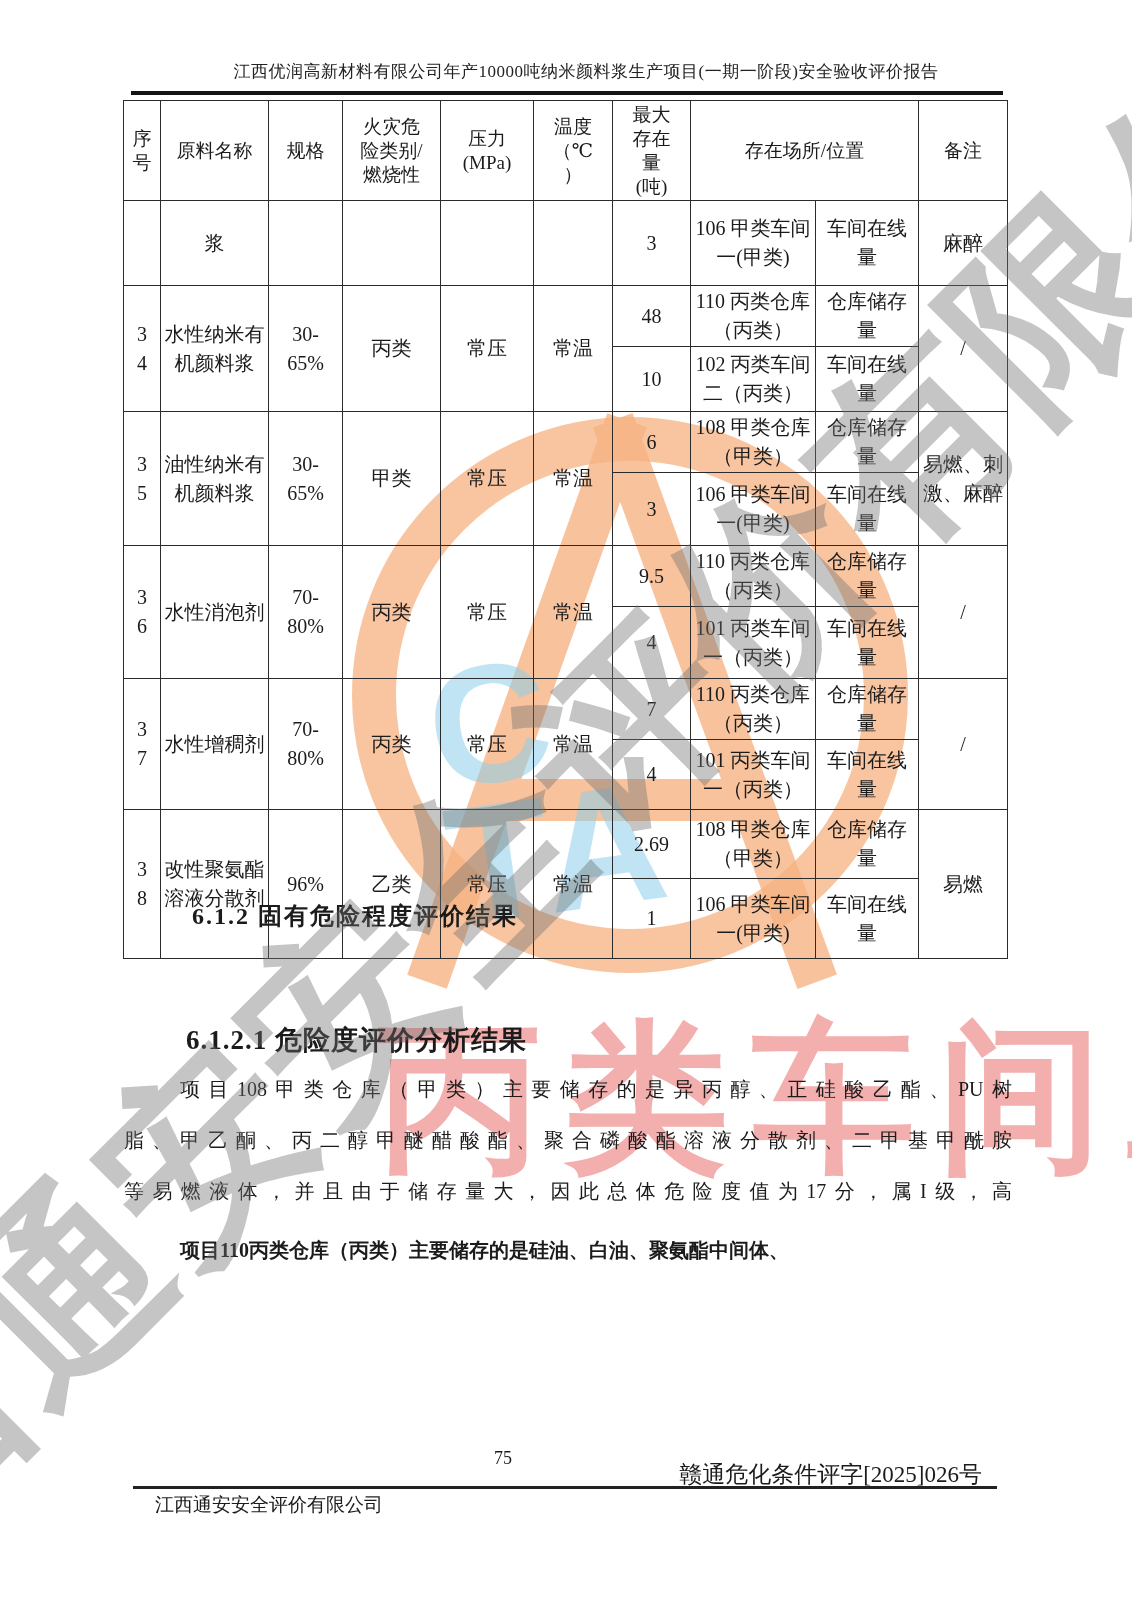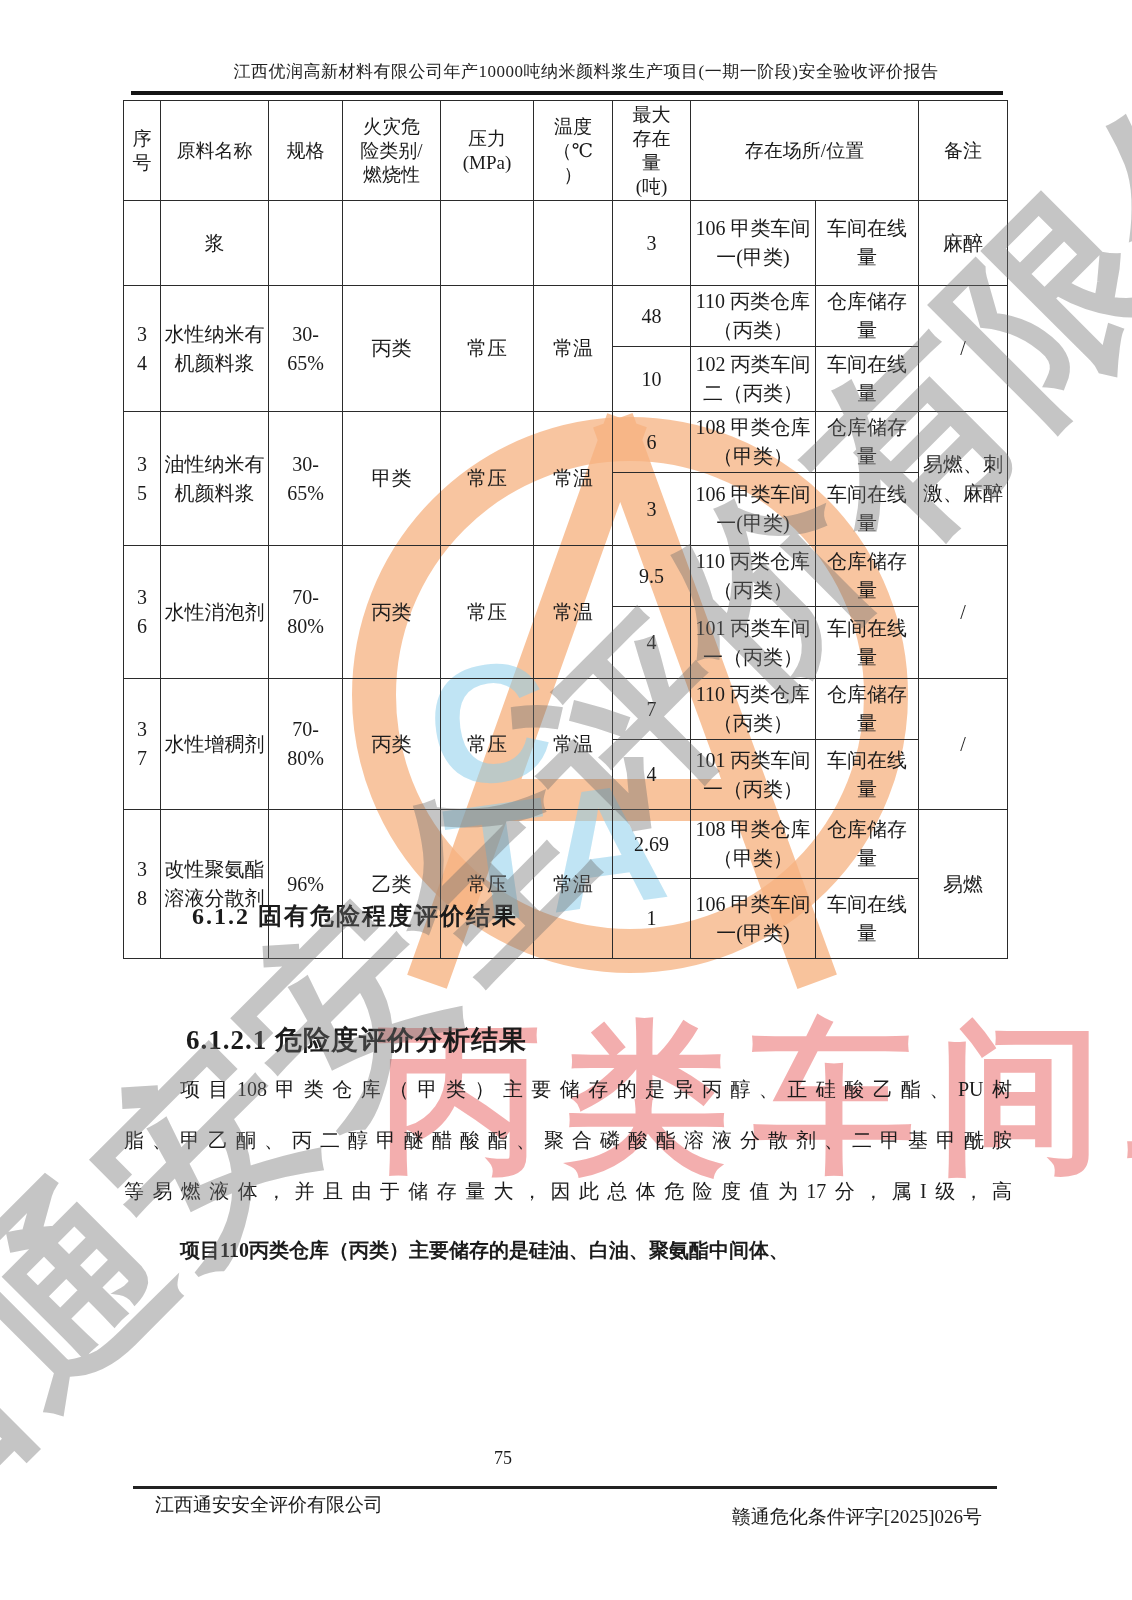--- a/index.html
+++ b/index.html
@@ -65,21 +65,21 @@
     text-align:justify;text-align-last:justify;text-justify:inter-character;
     white-space:nowrap;
   }
   .pline.nolast{text-align-last:left;}
   .pline.indent{text-indent:56px;}
   .p2{margin-top:8px;font-weight:bold;}
   
   .page-num{position:absolute;left:0;top:1448px;width:1006px;text-align:center;font-size:18px;}
   .footer-rule{position:absolute;left:133px;top:1486px;width:864px;height:2.5px;background:#222;}
   .footer-left{position:absolute;left:155px;top:1492px;font-size:19px;}
-  .footer-right{position:absolute;right:150px;top:1504px;font-size:19px;}
+  .footer-right{position:absolute;right:150px;top:1459px;font-size:23px;}
 </style>
 </head>
 <body>
 
 <div class="page">
 
   <svg class="wm wm-logo" viewBox="0 0 1132 1600">
     <circle cx="630" cy="695" r="256" fill="none" stroke="rgba(246,178,128,0.75)" stroke-width="44"></circle>
     <path d="M 620 440 L 434 962 M 620 440 L 810 962 M 524 800 L 718 800" fill="none" stroke="rgba(246,178,128,0.78)" stroke-width="42" stroke-linecap="square"></path>
   </svg>

